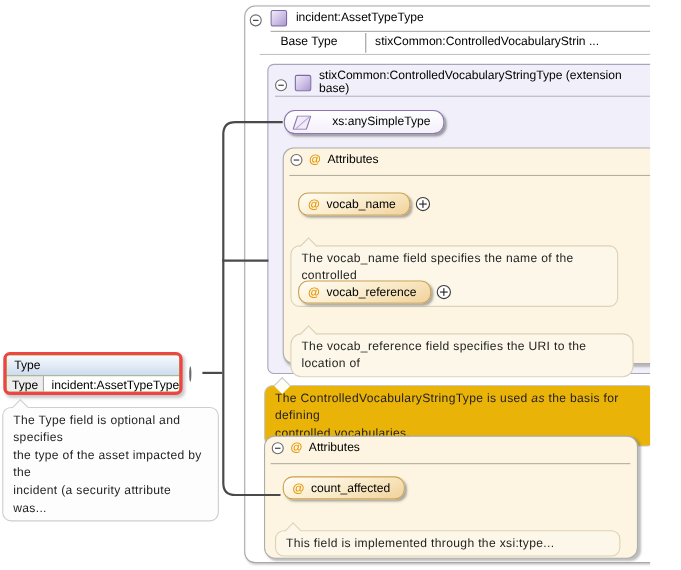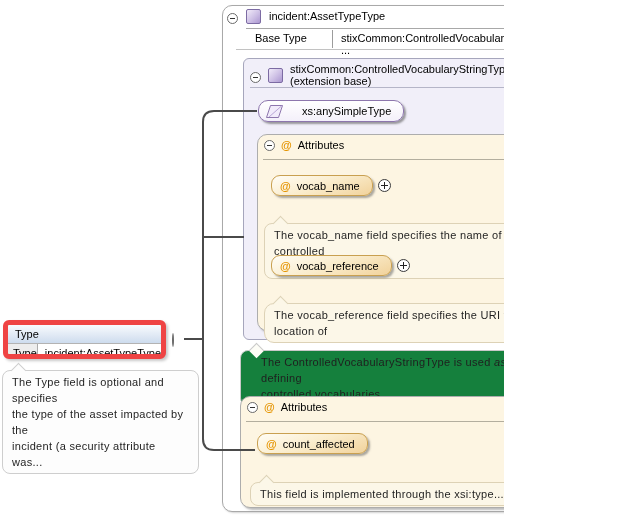--- a/index.html
+++ b/index.html
@@ -1,39 +1,39 @@
 <!DOCTYPE html>
 <html><head>
 <meta charset="utf-8">
 <style>
   html,body{margin:0;padding:0;background:#ffffff;}
   #screen{
-    position:relative;width:504px;height:518px;overflow:hidden;
+    position:relative;width:591px;height:518px;overflow:hidden;
     font-family:"Liberation Sans","DejaVu Sans",sans-serif;
     font-size:11px;color:#000;
   }
   .abs{position:absolute;}
   
   .outer-panel{
     left:222px;top:5px;width:389px;height:507px;
     background:#ffffff;border:1px solid #a9a9a9;border-radius:10px;
     box-shadow:1px 1px 2px rgba(0,0,0,.18);box-sizing:border-box;
   }
   .lavender-box{
     left:243px;top:58px;width:365px;height:282px;
     background:#f1eff9;border:1px solid #a6a6bc;border-radius:6px;
     box-sizing:border-box;
   }
   .cream-box{
     background:#fdf5e2;border:1px solid #adadad;border-radius:10px;
     box-shadow:2px 2px 2px rgba(110,110,110,.45);box-sizing:border-box;
   }
   .note-box{
-    background:#15803d;border:1px solid #c9c9c9;border-radius:8px;
-    box-sizing:border-box;padding:3px 20px;line-height:16px;
+    background:#eab308;border:1px solid #c9c9c9;border-radius:8px;
+    box-sizing:border-box;padding:3px 9px;line-height:16px;
     letter-spacing:.3px;color:#1f1f1f;
   }
   .ann-box{
     background:#fcf7e8;border:1px solid #ddd2b6;border-radius:8px;
     box-sizing:border-box;padding:3px 9px;line-height:16px;
     letter-spacing:.3px;color:#1f1f1f;margin-top:16px;
   }
   .white-ann{
     background:#fdfdfd;border:1px solid #cecece;border-radius:8px;
     box-sizing:border-box;padding:3px 9px;line-height:16px;
@@ -78,21 +78,21 @@
   .stype-pill{
     display:inline-flex;align-items:center;gap:19px;height:22px;
     padding:0 12px 0 7px;box-sizing:border-box;
     background:linear-gradient(180deg,#ffffff 0%,#f4f0fa 100%);
     border:1px solid #8d76ad;border-radius:10px;
     box-shadow:2px 2px 2px rgba(80,80,80,.55);
   }
   
   .elem-box{
     left:3px;top:320px;width:163px;height:39px;
-    border:5px solid #ef4444;border-radius:6px;overflow:hidden;
+    border:3px solid #ef4444;border-radius:6px;overflow:hidden;
     background:#84cc16;box-shadow:2px 2px 3px rgba(0,0,0,.22);box-sizing:border-box;
   }
   .elem-head{
     height:19px;display:flex;align-items:center;padding-left:7px;
     background:linear-gradient(180deg,#f8fbfe 0%,#dfe8f4 60%,#cddcee 100%);
     border-bottom:1px solid #b3b3b3;box-sizing:border-box;
   }
   .elem-row{height:18px;display:flex;align-items:stretch;}
   .elem-row .cell-label{
     width:35px;display:flex;align-items:center;padding-left:5px;

